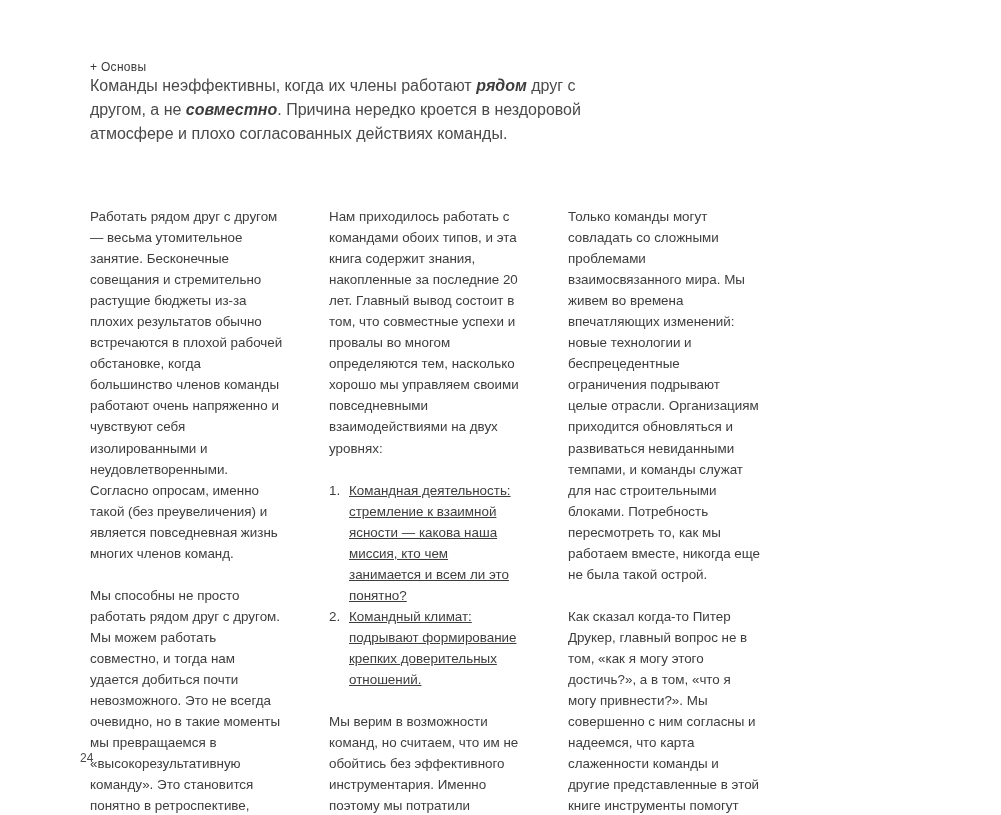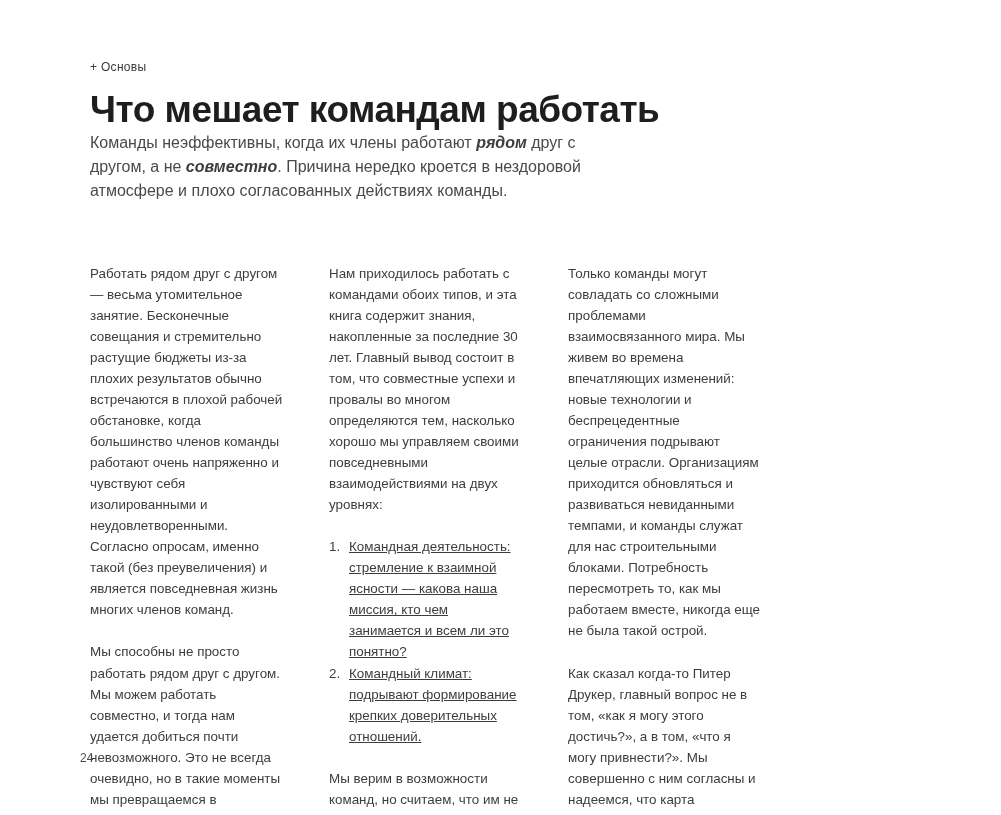--- a/index.html
+++ b/index.html
@@ -76,35 +76,34 @@
     color: #4a4a4a;
   }
 </style>
 </head>
 <body>
 
 <div class="page">
 
   <div class="eyebrow">+ Основы</div>
 
-  <h1 class="title">Что мешает командам работать</h1>
 
   <div class="lead">
     <span>Команды неэффективны, когда их члены работают </span><span class="em">рядом</span><span> друг с другом, а не </span><span class="em">совместно</span><span>. Причина нередко кроется в нездоровой атмосфере и плохо согласованных действиях команды.</span>
   </div>
 
   <div class="columns">
 
     <div class="col">
       <p>Работать рядом друг с другом — весьма утомительное занятие. Бесконечные совещания и стремительно растущие бюджеты из-за плохих результатов обычно встречаются в плохой рабочей обстановке, когда большинство членов команды работают очень напряженно и чувствуют себя изолированными и неудовлетворенными. Согласно опросам, именно такой (без преувеличения) и является повседневная жизнь многих членов команд.</p>
       <p>Мы способны не просто работать рядом друг с другом. Мы можем работать совместно, и тогда нам удается добиться почти невозможного. Это не всегда очевидно, но в такие моменты мы превращаемся в «высокорезультативную команду». Это становится понятно в ретроспективе, поскольку хорошие результаты накапливаются постепенно.</p>
     </div>
 
     <div class="col">
-      <p>Нам приходилось работать с командами обоих типов, и эта книга содержит знания, накопленные за последние 30 лет. Главный вывод состоит в том, что совместные успехи и провалы во многом определяются тем, насколько хорошо мы управляем своими повседневными взаимодействиями на двух уровнях:</p>
+      <p>Нам приходилось работать с командами обоих типов, и эта книга содержит знания, накопленные за последние 20 лет. Главный вывод состоит в том, что совместные успехи и провалы во многом определяются тем, насколько хорошо мы управляем своими повседневными взаимодействиями на двух уровнях:</p>
 
       <div class="ol">
         <div class="li">
           <span class="marker">1.</span>
           <span class="li-text">Командная деятельность: стремление к взаимной ясности — какова наша миссия, кто чем занимается и всем ли это понятно?</span>
         </div>
         <div class="li">
           <span class="marker">2.</span>
           <span class="li-text">Командный климат: подрывают формирование крепких доверительных отношений.</span>
         </div>

